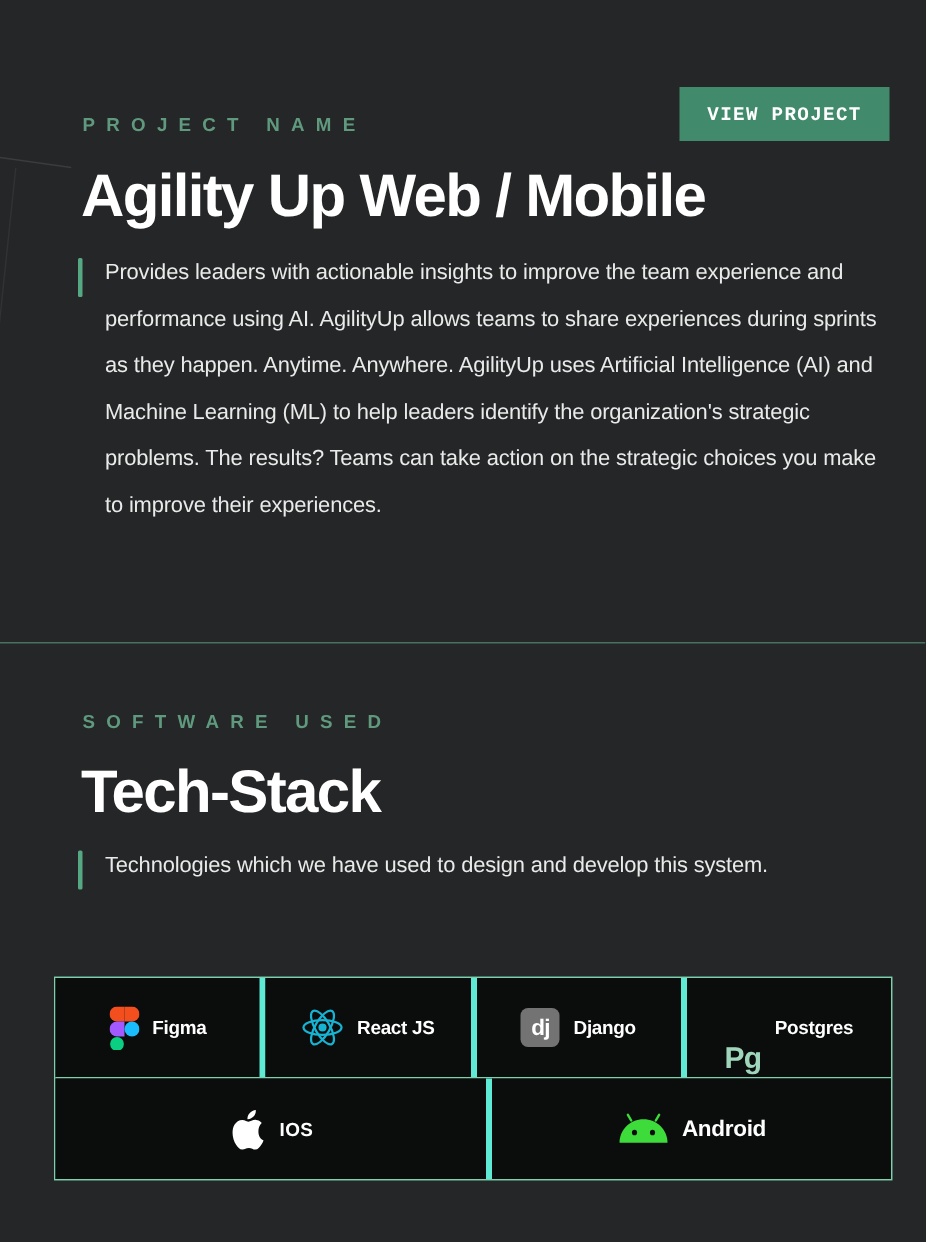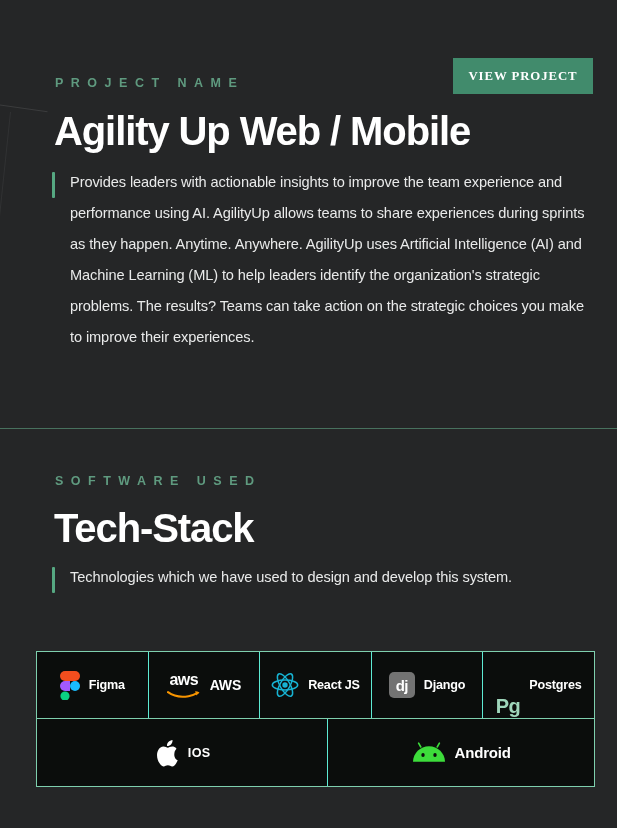--- a/index.html
+++ b/index.html
@@ -87,21 +87,21 @@
 
   .view-project-btn {
     position: absolute;
     left: 453px;
     top: 58px;
     width: 140px;
     height: 36px;
     background: #418b6c;
     border: none;
     color: #ffffff;
-    font-family: Liberation Serif, serif;
+    font-family: Liberation Mono, monospace;
     font-size: 12.8px;
     font-weight: 700;
     letter-spacing: 0.9px;
     cursor: pointer;
     display: flex;
     align-items: center;
     justify-content: center;
   }
 
   .divider {
@@ -133,21 +133,21 @@
     width: 100%;
   }
   .tech-row.row-1 { height: 67px; border-bottom: 1px solid #7ecfae; }
   .tech-row.row-2 { height: 67px; }
 
   .tech-cell {
     display: flex;
     align-items: center;
     justify-content: center;
     gap: 9px;
-    border-right: 1px solid #5eead4;
+    border-right: 4px solid #5eead4;
     background: #0b0d0c;
     cursor: pointer;
   }
   .tech-cell:last-child { border-right: none; }
   .row-1 .tech-cell { flex: 1 1 0; min-width: 0; }
   .row-2 .cell-ios { flex: 0 0 52.3%; }
   .row-2 .cell-android { flex: 1 1 auto; text-align: right; }
 
   .tech-label {
     font-size: 12.6px;
@@ -245,30 +245,20 @@
         <svg class="logo" width="20" height="29" viewBox="0 0 20 29">
           <path d="M10 0H5a5 5 0 000 10h5V0z" fill="#f24e1e"></path>
           <path d="M10 0h5a5 5 0 010 10h-5V0z" fill="#f24e1e"></path>
           <path d="M10 10H5a5 5 0 000 10h5V10z" fill="#a259ff"></path>
           <circle cx="15" cy="15" r="5" fill="#1abcfe"></circle>
           <circle cx="5" cy="25" r="4.6" fill="#0acf83"></circle>
         </svg>
         <span class="tech-label">Figma</span>
       </div>
 
-      <div class="tech-cell cell-aws">
-        <span class="aws-mark">
-          <span class="aws-word">aws</span>
-          <svg class="aws-swoosh" width="34" height="9" viewBox="0 0 34 9">
-            <path d="M1 3.2C6.5 7.2 14 8.6 21.5 7.2c3.3-.6 6.4-1.8 9-3.3" stroke="#f79400" stroke-width="2.1" fill="none" stroke-linecap="round"></path>
-            <path d="M28.2 2.1l4.3 1.2-3.1 3.1z" fill="#f79400"></path>
-          </svg>
-        </span>
-        <span class="tech-label lbl-aws">AWS</span>
-      </div>
 
       <div class="tech-cell cell-react">
         <svg class="logo" width="28" height="26" viewBox="0 0 32 29">
           <g stroke="#17b3d3" stroke-width="1.7" fill="none">
             <ellipse cx="16" cy="14.5" rx="14.5" ry="5.6"></ellipse>
             <ellipse cx="16" cy="14.5" rx="14.5" ry="5.6" transform="rotate(60 16 14.5)"></ellipse>
             <ellipse cx="16" cy="14.5" rx="14.5" ry="5.6" transform="rotate(120 16 14.5)"></ellipse>
           </g>
           <circle cx="16" cy="14.5" r="3.1" fill="#17b3d3"></circle>
         </svg>

